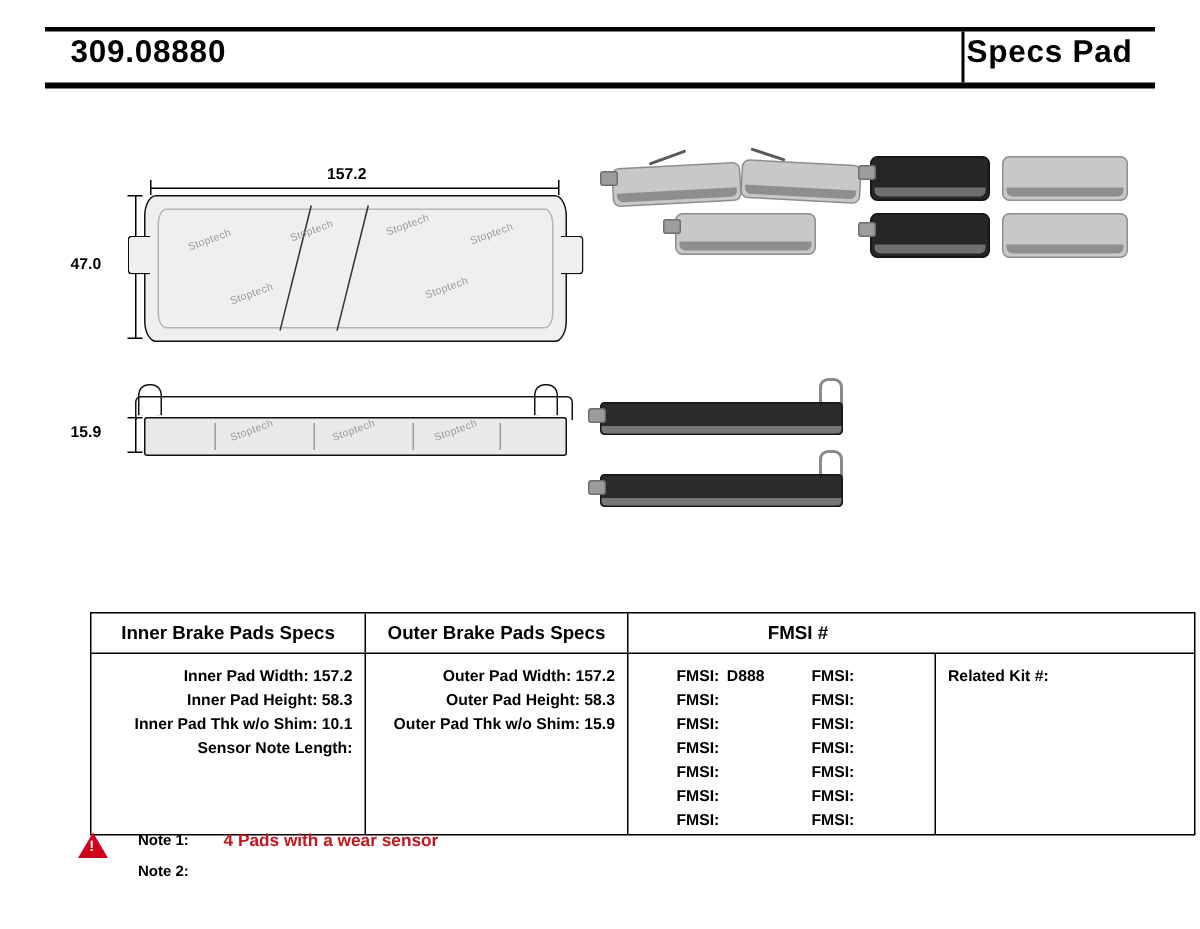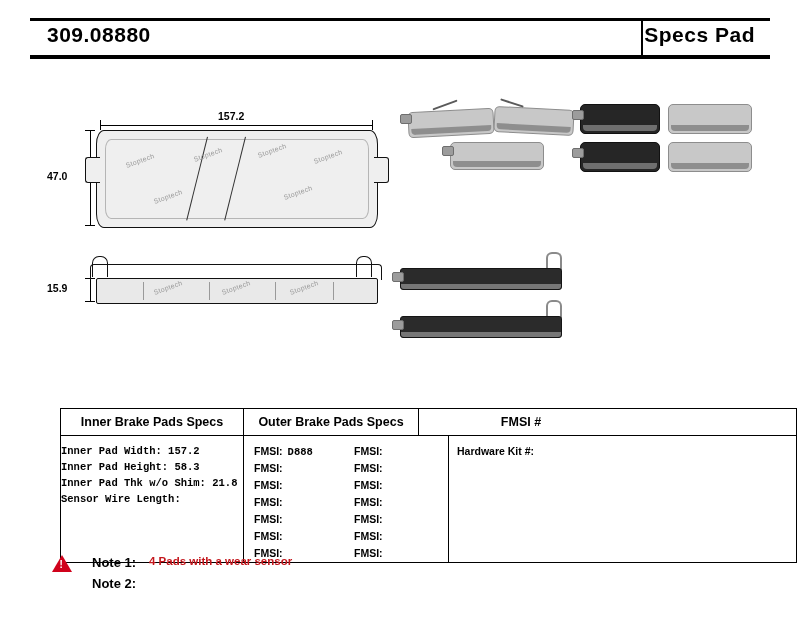--- a/index.html
+++ b/index.html
@@ -252,58 +252,58 @@
   .spec-body-row {
     display: flex;
     min-height: 120px;
   }
   .col {
     box-sizing: border-box;
     position: relative;
   }
   .col-1 { width: 182px; }
   .col-2 { width: 175px; border-left: 1.6px solid #000; }
-  .col-3 { width: 205px; border-left: 1.6px solid #000; }
+  .col-3 { width: 205px; border-left: 1.6px solid #000; padding-left: 22px; }
   .col-4 { width: 172px; border-left: 1.6px solid #000; }
   .spec-header-row .col {
     display: flex;
     align-items: center;
     justify-content: center;
     font-size: 12.5px;
     font-weight: bold;
   }
   .spec-body-row .col {
     padding-top: 7px;
   }
 
   .spec-line {
     font-size: 10.5px;
     font-weight: bold;
     line-height: 16px;
     white-space: nowrap;
   }
   .spec-right {
+    text-align: right;
     padding-right: 8px;
-    font-family: Liberation Mono, monospace;
   }
   .fmsi-grid {
     display: flex;
     padding-left: 10px;
   }
   .fmsi-col {
     width: 92px;
   }
   .fmsi-col.second { padding-left: 8px; }
   .fmsi-line {
     font-size: 10.5px;
     font-weight: bold;
     line-height: 16px;
     white-space: nowrap;
   }
-  .fmsi-val { padding-left: 5px; font-family: Liberation Mono, monospace; }
+  .fmsi-val { padding-left: 5px; }
   .related-line {
     font-size: 10.5px;
     font-weight: bold;
     line-height: 16px;
     padding-left: 8px;
   }
 
   
   .notes {
     position: absolute;
@@ -327,21 +327,21 @@
     position: absolute;
     left: -2.5px; top: 4px;
     font-size: 10px;
     font-weight: bold;
     color: #ffffff;
     font-family: "Liberation Sans", sans-serif;
   }
   .note-label {
     position: absolute;
     left: 40px; top: 2px;
-    font-size: 13px;
+    font-size: 10px;
     font-weight: bold;
     text-align: right;
   }
   .note-text {
     position: absolute;
     left: 97px; top: 2px;
     font-size: 11.5px;
     font-weight: bold;
     color: #c4161c;
   }
@@ -455,24 +455,29 @@
       <div class="col col-1">Inner Brake Pads Specs</div>
       <div class="col col-2">Outer Brake Pads Specs</div>
       <div class="col col-3">FMSI #</div>
     </div>
 
     <div class="spec-body-row">
 
       <div class="col col-1">
         <div class="spec-line spec-right">Inner Pad Width:  157.2</div>
         <div class="spec-line spec-right">Inner Pad Height:  58.3</div>
-        <div class="spec-line spec-right">Inner Pad Thk w/o Shim:  21.8</div>
-        <div class="spec-line spec-right">Sensor Wire Length:</div>
+        <div class="spec-line spec-right">Inner Pad Thk w/o Shim:  10.1</div>
+        <div class="spec-line spec-right">Sensor Note Length:</div>
       </div>
 
+      <div class="col col-2">
+        <div class="spec-line spec-right">Outer Pad Width:  157.2</div>
+        <div class="spec-line spec-right">Outer Pad Height:  58.3</div>
+        <div class="spec-line spec-right">Outer Pad Thk w/o Shim:  15.9</div>
+      </div>
 
       <div class="col col-3">
         <div class="fmsi-grid">
           <div class="fmsi-col">
             <div class="fmsi-line"><span>FMSI:</span><span class="fmsi-val">D888</span></div>
             <div class="fmsi-line"><span>FMSI:</span><span class="fmsi-val"></span></div>
             <div class="fmsi-line"><span>FMSI:</span><span class="fmsi-val"></span></div>
             <div class="fmsi-line"><span>FMSI:</span><span class="fmsi-val"></span></div>
             <div class="fmsi-line"><span>FMSI:</span><span class="fmsi-val"></span></div>
             <div class="fmsi-line"><span>FMSI:</span><span class="fmsi-val"></span></div>
@@ -484,21 +489,21 @@
             <div class="fmsi-line"><span>FMSI:</span><span class="fmsi-val"></span></div>
             <div class="fmsi-line"><span>FMSI:</span><span class="fmsi-val"></span></div>
             <div class="fmsi-line"><span>FMSI:</span><span class="fmsi-val"></span></div>
             <div class="fmsi-line"><span>FMSI:</span><span class="fmsi-val"></span></div>
             <div class="fmsi-line"><span>FMSI:</span><span class="fmsi-val"></span></div>
           </div>
         </div>
       </div>
 
       <div class="col col-4">
-        <div class="related-line">Hardware Kit #:</div>
+        <div class="related-line">Related Kit #:</div>
       </div>
 
     </div>
   </div>
 
   <div class="notes">
     <div class="note-row">
       <div class="warn-icon"></div>
       <div class="note-label">Note 1:</div>
       <div class="note-text">4 Pads with a wear sensor</div>

